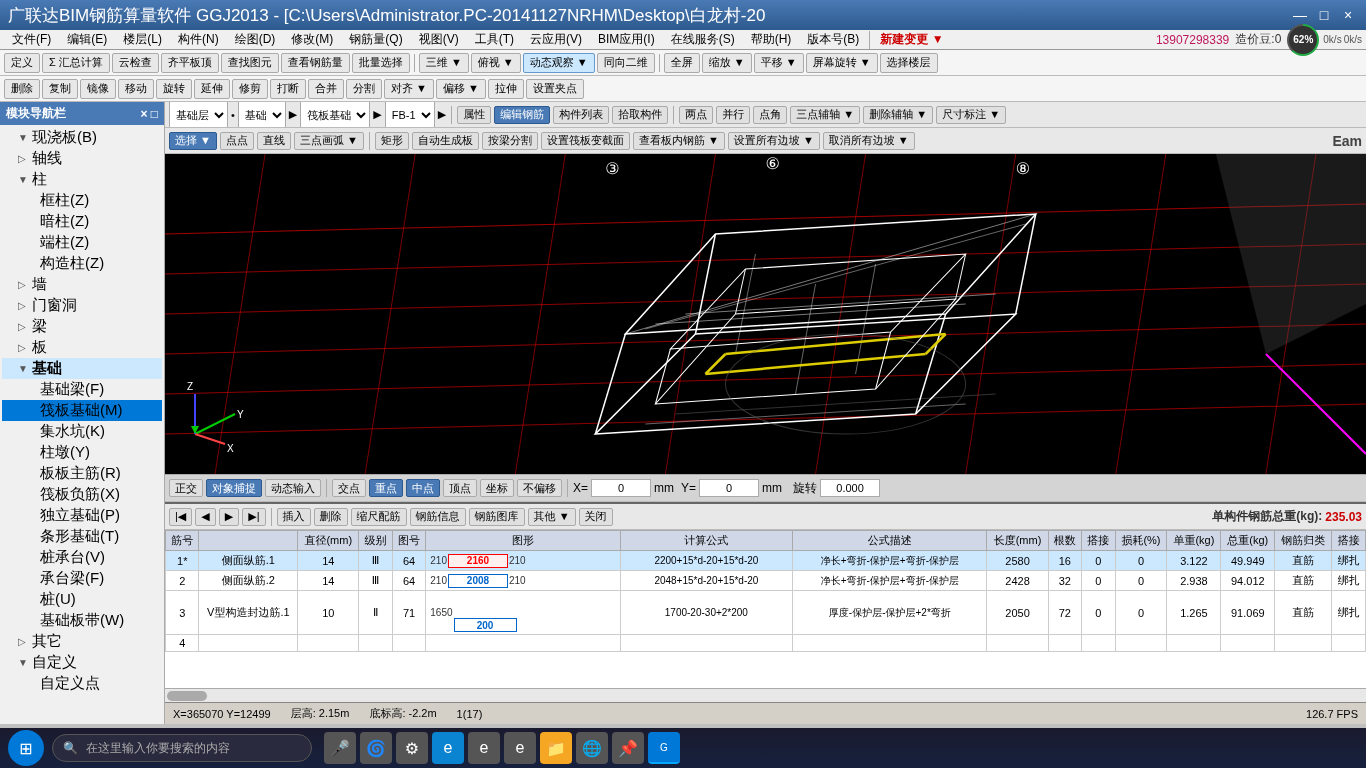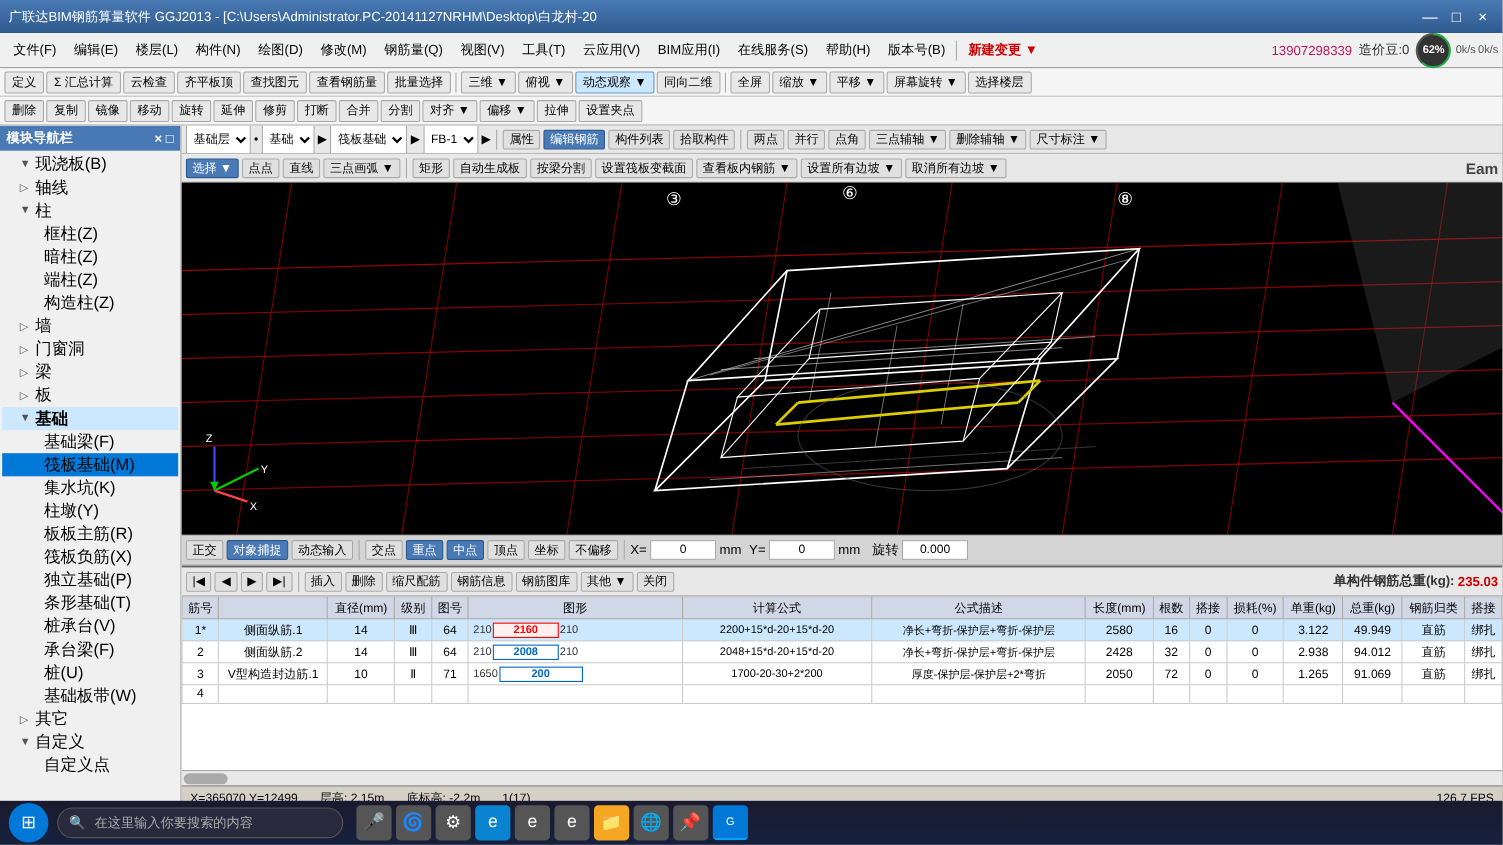--- a/index.html
+++ b/index.html
@@ -16,21 +16,21 @@
       font-size: 12px;
     }
     #titlebar .title-controls { display: flex; gap: 4px; }
     #titlebar .title-controls span {
       width: 20px; height: 20px; display: flex; align-items: center; justify-content: center;
       cursor: pointer; font-size: 14px; color: white;
     }
 
     
     #menubar {
-      height: 32px;
+      height: 20px;
       background: #f0f0f0;
       border-bottom: 1px solid #999;
       display: flex;
       align-items: center;
       padding: 0 4px;
       font-size: 12px;
     }
     .menu-item {
       padding: 2px 8px;
       cursor: pointer;
@@ -311,21 +311,21 @@
       height: 18px;
       border: 1px solid #aaa;
       text-align: center;
       font-size: 11px;
     }
   </style>
 </head>
 <body>
 
 <div id="titlebar">
-  <span style="font-size:12px; flex:1; overflow:hidden; white-space:nowrap; text-overflow:ellipsis;">广联达BIM钢筋算量软件 GGJ2013 - [C:\Users\Administrator.PC-20141127NRHM\Desktop\白龙村-20</span>
+  <span style="font-size:17px; flex:1; overflow:hidden; white-space:nowrap; text-overflow:ellipsis;">广联达BIM钢筋算量软件 GGJ2013 - [C:\Users\Administrator.PC-20141127NRHM\Desktop\白龙村-20</span>
   <div class="title-controls">
     <span>—</span>
     <span>□</span>
     <span class="close-btn">×</span>
   </div>
 </div>
 
 <div id="menubar">
   <span class="menu-item">文件(F)</span>
   <span class="menu-item">编辑(E)</span>
@@ -758,21 +758,21 @@
   </tr>
               <tr>
     <td style="background:;">3</td>
     <td>V型构造封边筋.1</td>
     <td>10</td>
     <td>Ⅱ</td>
     <td>71</td>
     <td>
                   <div style="display:flex;align-items:center;gap:1px;font-size:10px;">
       <span style="color:#333;">1650</span>
-      <div style="width:76px;height:14px;border:1px solid #0066cc;background:white;display:flex;align-items:center;justify-content:center;color:#0066cc;font-weight:bold;font-size:10px;">200</div>
+      <div style="width:63px;height:14px;border:1px solid #0066cc;background:white;display:flex;align-items:center;justify-content:center;color:#0066cc;font-weight:bold;font-size:10px;margin-top:25px;">200</div>
       <span style="color:#333;"></span>
     </div>
                 </td>
     <td style="font-size:10px;">1700-20-30+2*200</td>
     <td style="font-size:10px; max-width:200px; white-space:normal;">厚度-保护层-保护层+2*弯折</td>
     <td>2050</td>
     <td>72</td>
     <td>0</td>
     <td>0</td>
     <td>1.265</td>

